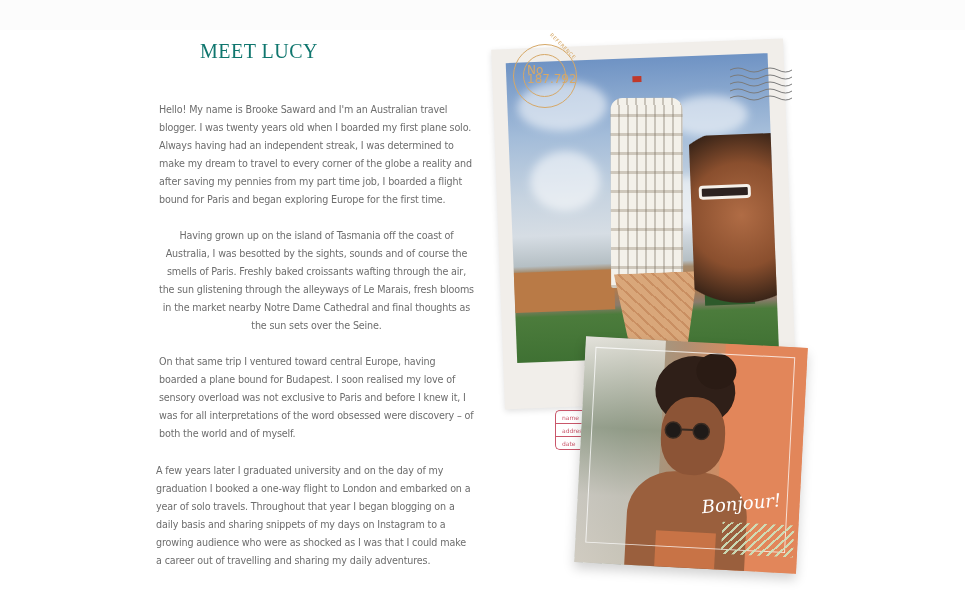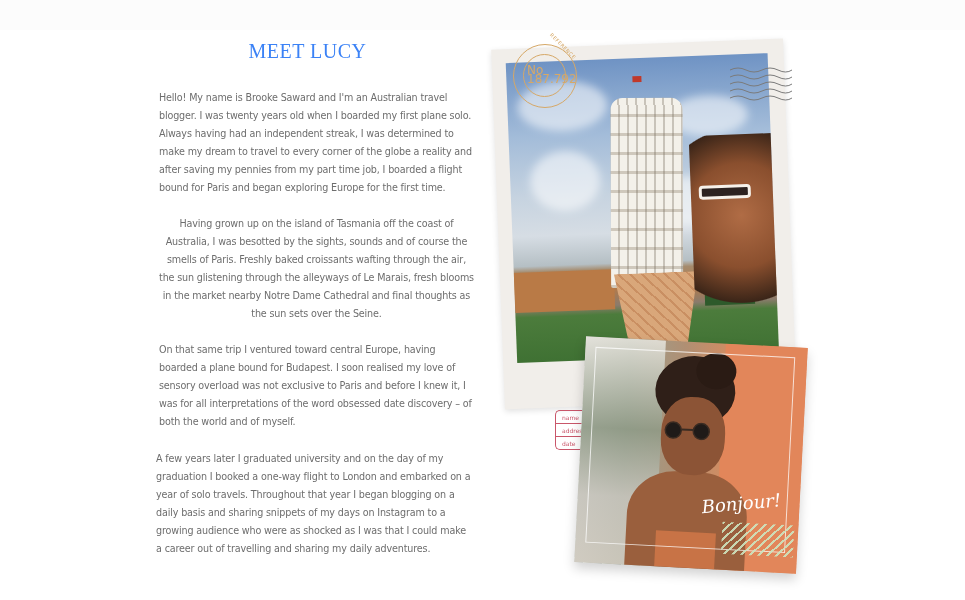--- a/index.html
+++ b/index.html
@@ -2,29 +2,29 @@
 <html><head>
 <meta charset="utf-8">
 <style>
   * { box-sizing: border-box; margin: 0; padding: 0; }
   html, body { width: 965px; height: 600px; overflow: hidden; background: #ffffff; }
   body { position: relative; font-family: "DejaVu Sans", sans-serif; }
 
   .top-band { position: absolute; left: 0; top: 0; width: 965px; height: 30px; background: #fcfcfc; }
 
   .title {
-    position: absolute; left: 200px; top: 40px; width: 215px; text-align: center;
+    position: absolute; left: 200px; top: 40px; width: 215px; 
     font-family: "Liberation Serif", "DejaVu Serif", serif;
-    font-size: 20px; letter-spacing: 0.5px; color: #3b82f6; font-weight: normal;
+    font-size: 20px; letter-spacing: 0.5px; color: #0f766e; font-weight: normal;
   }
 
   .para {
     position: absolute; width: 315px;
     font-family: "DejaVu Sans", sans-serif;
-    font-size: 9.6px; line-height: 18px; color: #6d6d6d; letter-spacing: -0.15px;
+    font-size: 9.6px; line-height: 18px; color: #6d6d6d; letter-spacing: -0.15px; margin-top: 12px;
   }
   .p1 { left: 159px; top: 89px; }
   .p2 { left: 159px; top: 215px; text-align: center; }
   .p3 { left: 159px; top: 341px; }
   .p4 { left: 156px; top: 450px; }
 
   
   .polaroid1 {
     position: absolute; left: 498px; top: 44px; width: 292px; height: 360px;
     background: #f1eeea; transform: rotate(-2.2deg); transform-origin: center;
@@ -112,21 +112,21 @@
 </style>
 </head>
 <body>
 
 <div class="top-band"></div>
 
 <h1 class="title">MEET LUCY</h1>
 
 <p class="para p1">Hello! My name is Brooke Saward and I'm an Australian travel blogger. I was twenty years old when I boarded my first plane solo. Always having had an independent streak, I was determined to make my dream to travel to every corner of the globe a reality and after saving my pennies from my part time job, I boarded a flight bound for Paris and began exploring Europe for the first time.</p>
 <p class="para p2">Having grown up on the island of Tasmania off the coast of Australia, I was besotted by the sights, sounds and of course the smells of Paris. Freshly baked croissants wafting through the air, the sun glistening through the alleyways of Le Marais, fresh blooms in the market nearby Notre Dame Cathedral and final thoughts as the sun sets over the Seine.</p>
-<p class="para p3">On that same trip I ventured toward central Europe, having boarded a plane bound for Budapest. I soon realised my love of sensory overload was not exclusive to Paris and before I knew it, I was for all interpretations of the word obsessed date discovery – of both the world and of myself.</p>
+<p class="para p3">On that same trip I ventured toward central Europe, having boarded a plane bound for Budapest. I soon realised my love of sensory overload was not exclusive to Paris and before I knew it, I was for all interpretations of the word obsessed were discovery – of both the world and of myself.</p>
 <p class="para p4">A few years later I graduated university and on the day of my graduation I booked a one-way flight to London and embarked on a year of solo travels. Throughout that year I began blogging on a daily basis and sharing snippets of my days on Instagram to a growing audience who were as shocked as I was that I could make a career out of travelling and sharing my daily adventures.</p>
 
 <div class="polaroid1">
   <div class="photo1" aria-label="Woman pretending to lick leaning tower of Pisa as ice cream cone">
     <div class="cloud" style="left:10px;top:20px;width:90px;height:50px;"></div>
     <div class="cloud" style="left:20px;top:90px;width:70px;height:60px;"></div>
     <div class="cloud" style="left:160px;top:40px;width:80px;height:40px;"></div>
     <div class="cloud" style="left:140px;top:120px;width:70px;height:50px;"></div>
     <div class="building"></div>
     <div class="trees"></div>

